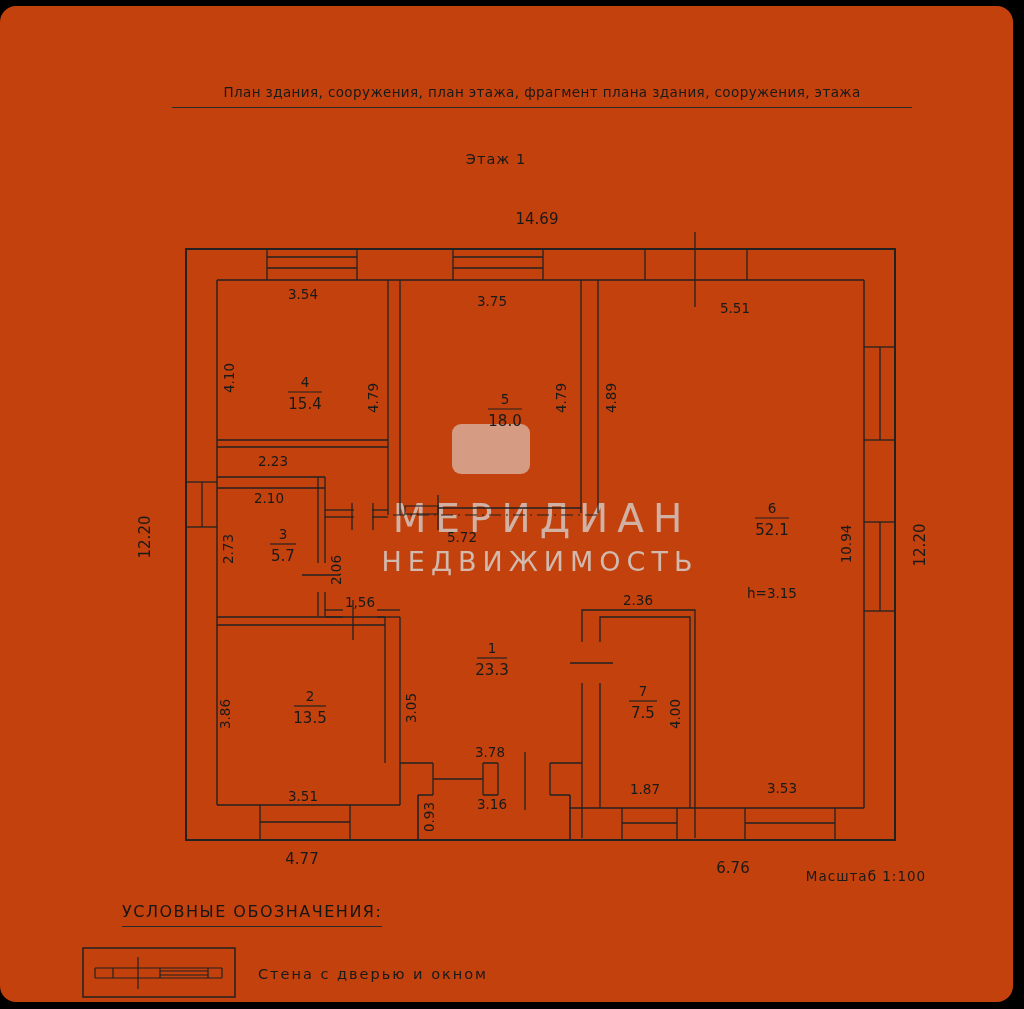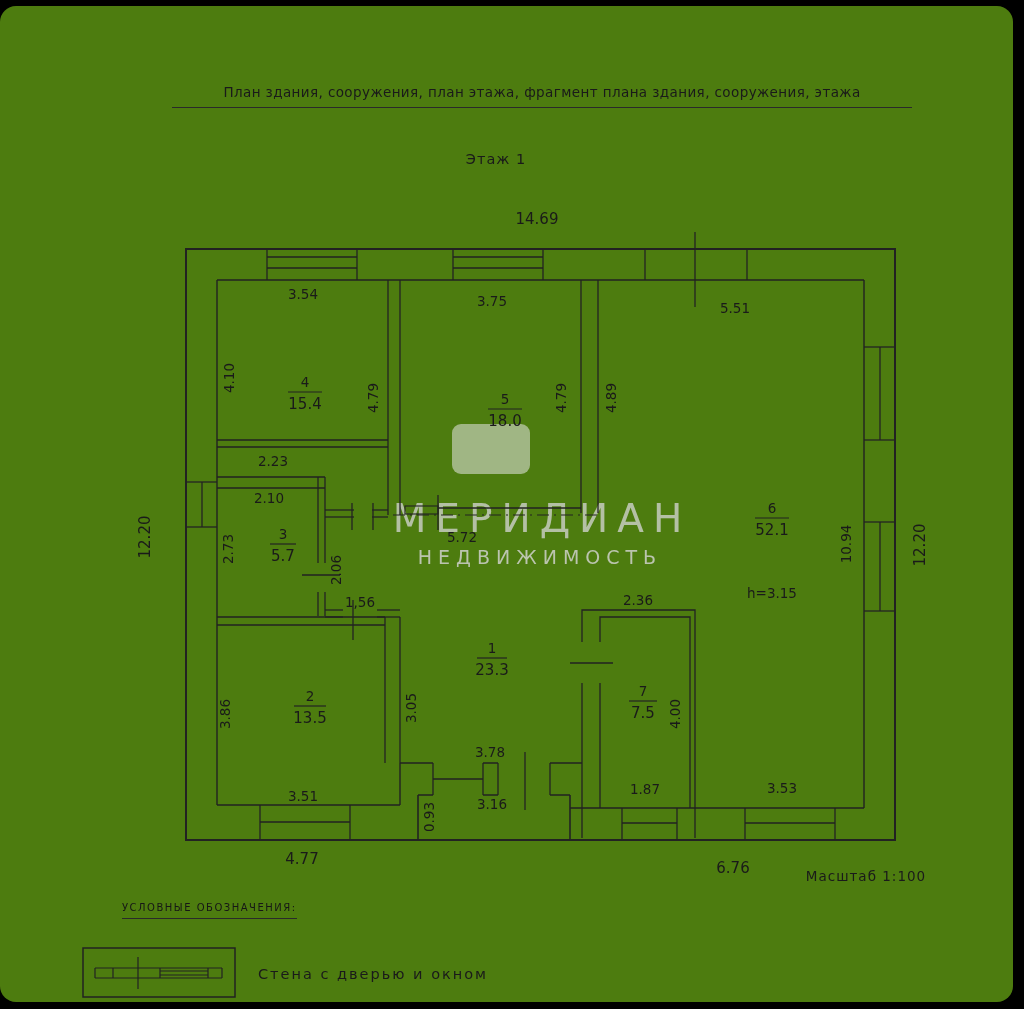--- a/index.html
+++ b/index.html
@@ -1,32 +1,32 @@
 <!DOCTYPE html>
 <html><head>
 <meta charset="utf-8">
 <style>
   html,body{margin:0;padding:0;background:#000;width:1024px;height:1009px;overflow:hidden;
     font-family:"DejaVu Sans", sans-serif;}
-  .card{position:absolute;left:0;top:6px;width:1013px;height:996px;background:#4d7c0f;
+  .card{position:absolute;left:0;top:6px;width:1013px;height:996px;background:#c2410c;
     border-radius:16px;overflow:hidden;}
   .plan-space{position:absolute;left:0;top:-6px;width:1024px;height:1009px;}
   .doc-title{position:absolute;left:172px;top:84px;width:740px;text-align:center;
     font-size:13.5px;letter-spacing:0.4px;color:#1a1a1a;padding-bottom:7px;
     border-bottom:1.6px solid #2a2a2a;white-space:nowrap;}
   .floor-label{position:absolute;left:426px;top:151px;width:140px;text-align:center;
     font-size:14.5px;letter-spacing:1px;color:#1a1a1a;}
-  .legend-heading{position:absolute;left:122px;top:902px;font-size:10px;letter-spacing:1.5px;
+  .legend-heading{position:absolute;left:122px;top:902px;font-size:16px;letter-spacing:1.5px;
     color:#161616;border-bottom:1.7px solid #2a2a2a;padding-bottom:5px;white-space:nowrap;}
   .wm{position:absolute;color:#d7d7d7;white-space:nowrap;user-select:none;}
   .wm-blob{position:absolute;left:452px;top:424px;width:78px;height:50px;background:#e6e6e6;
     opacity:.55;border-radius:9px;}
   .wm1{left:342px;top:496px;width:400px;text-align:center;font-size:39px;font-weight:normal;
     letter-spacing:9px;opacity:.75;}
-  .wm2{left:340px;top:546px;width:400px;text-align:center;font-size:19px;letter-spacing:6px;
+  .wm2{left:340px;top:546px;width:400px;text-align:center;font-size:27px;letter-spacing:6px;
     opacity:.8;}
   svg{position:absolute;left:0;top:0;}
   svg line, svg path, svg rect{stroke:#222;fill:none;}
   svg text{fill:#1a1a1a;font-family:"DejaVu Sans", sans-serif;font-size:13.5px;}
   .t15{font-size:15px;}
 </style>
 </head>
 <body>
 
 <div class="card">

